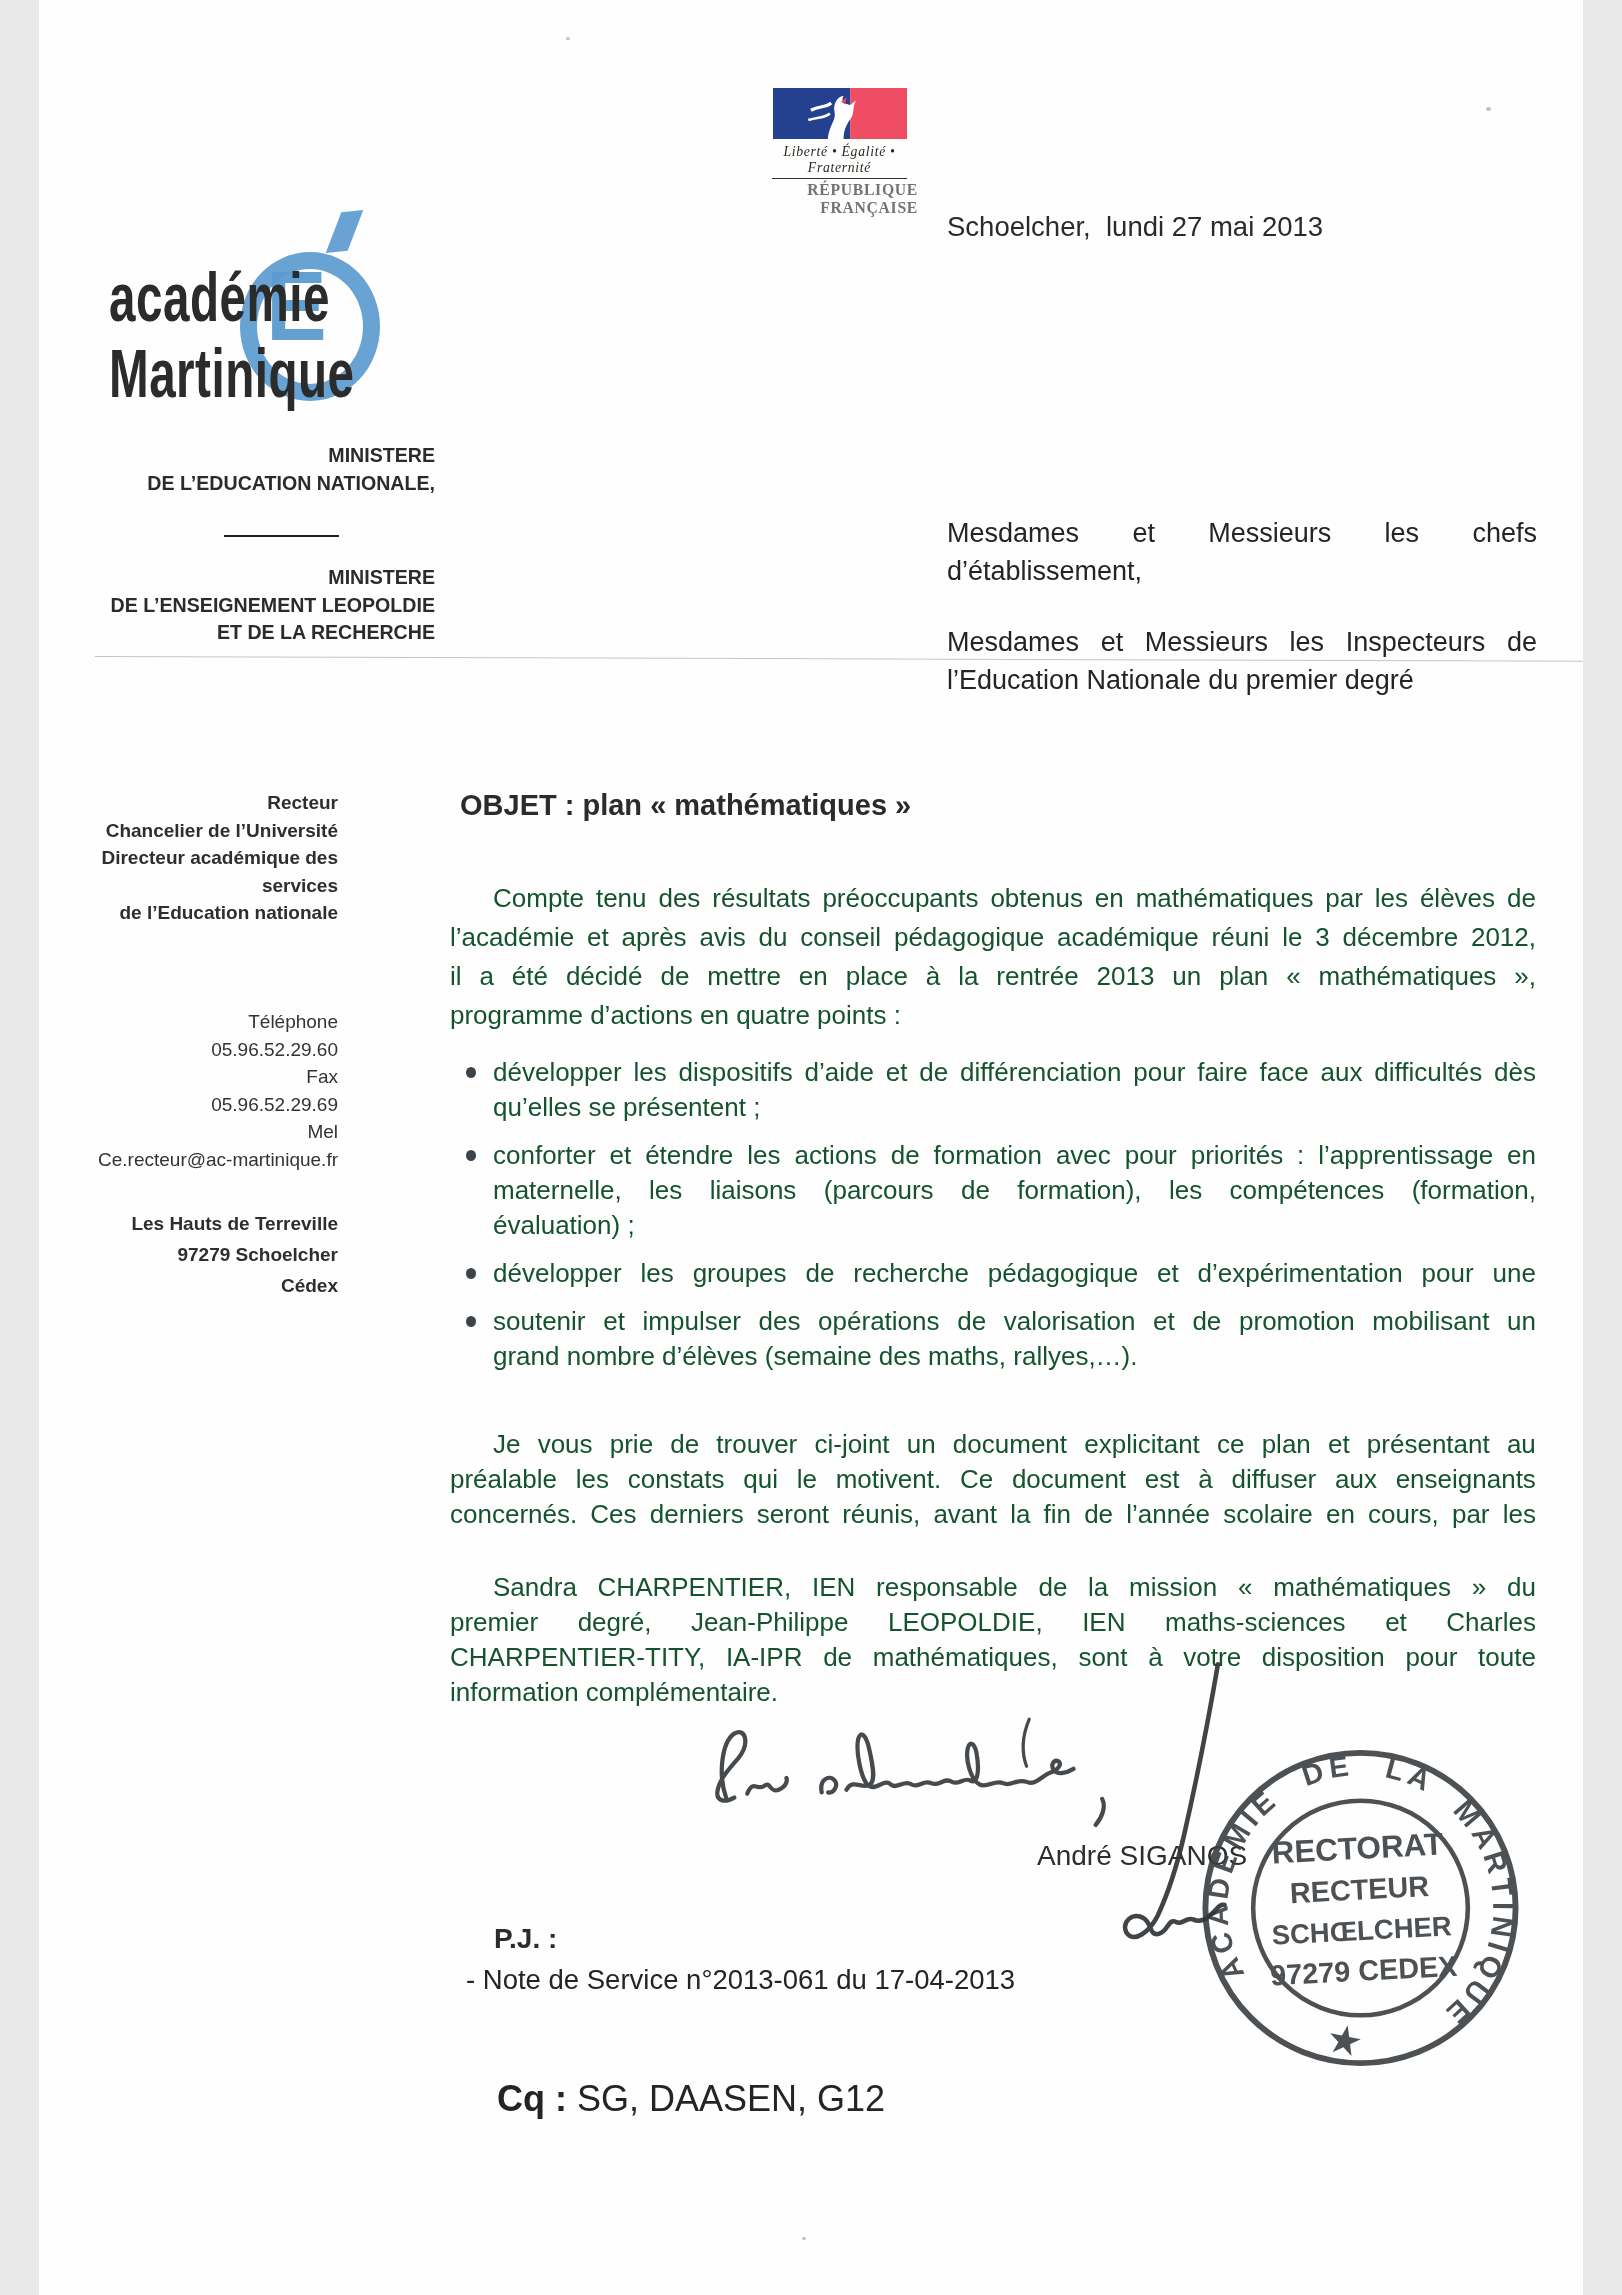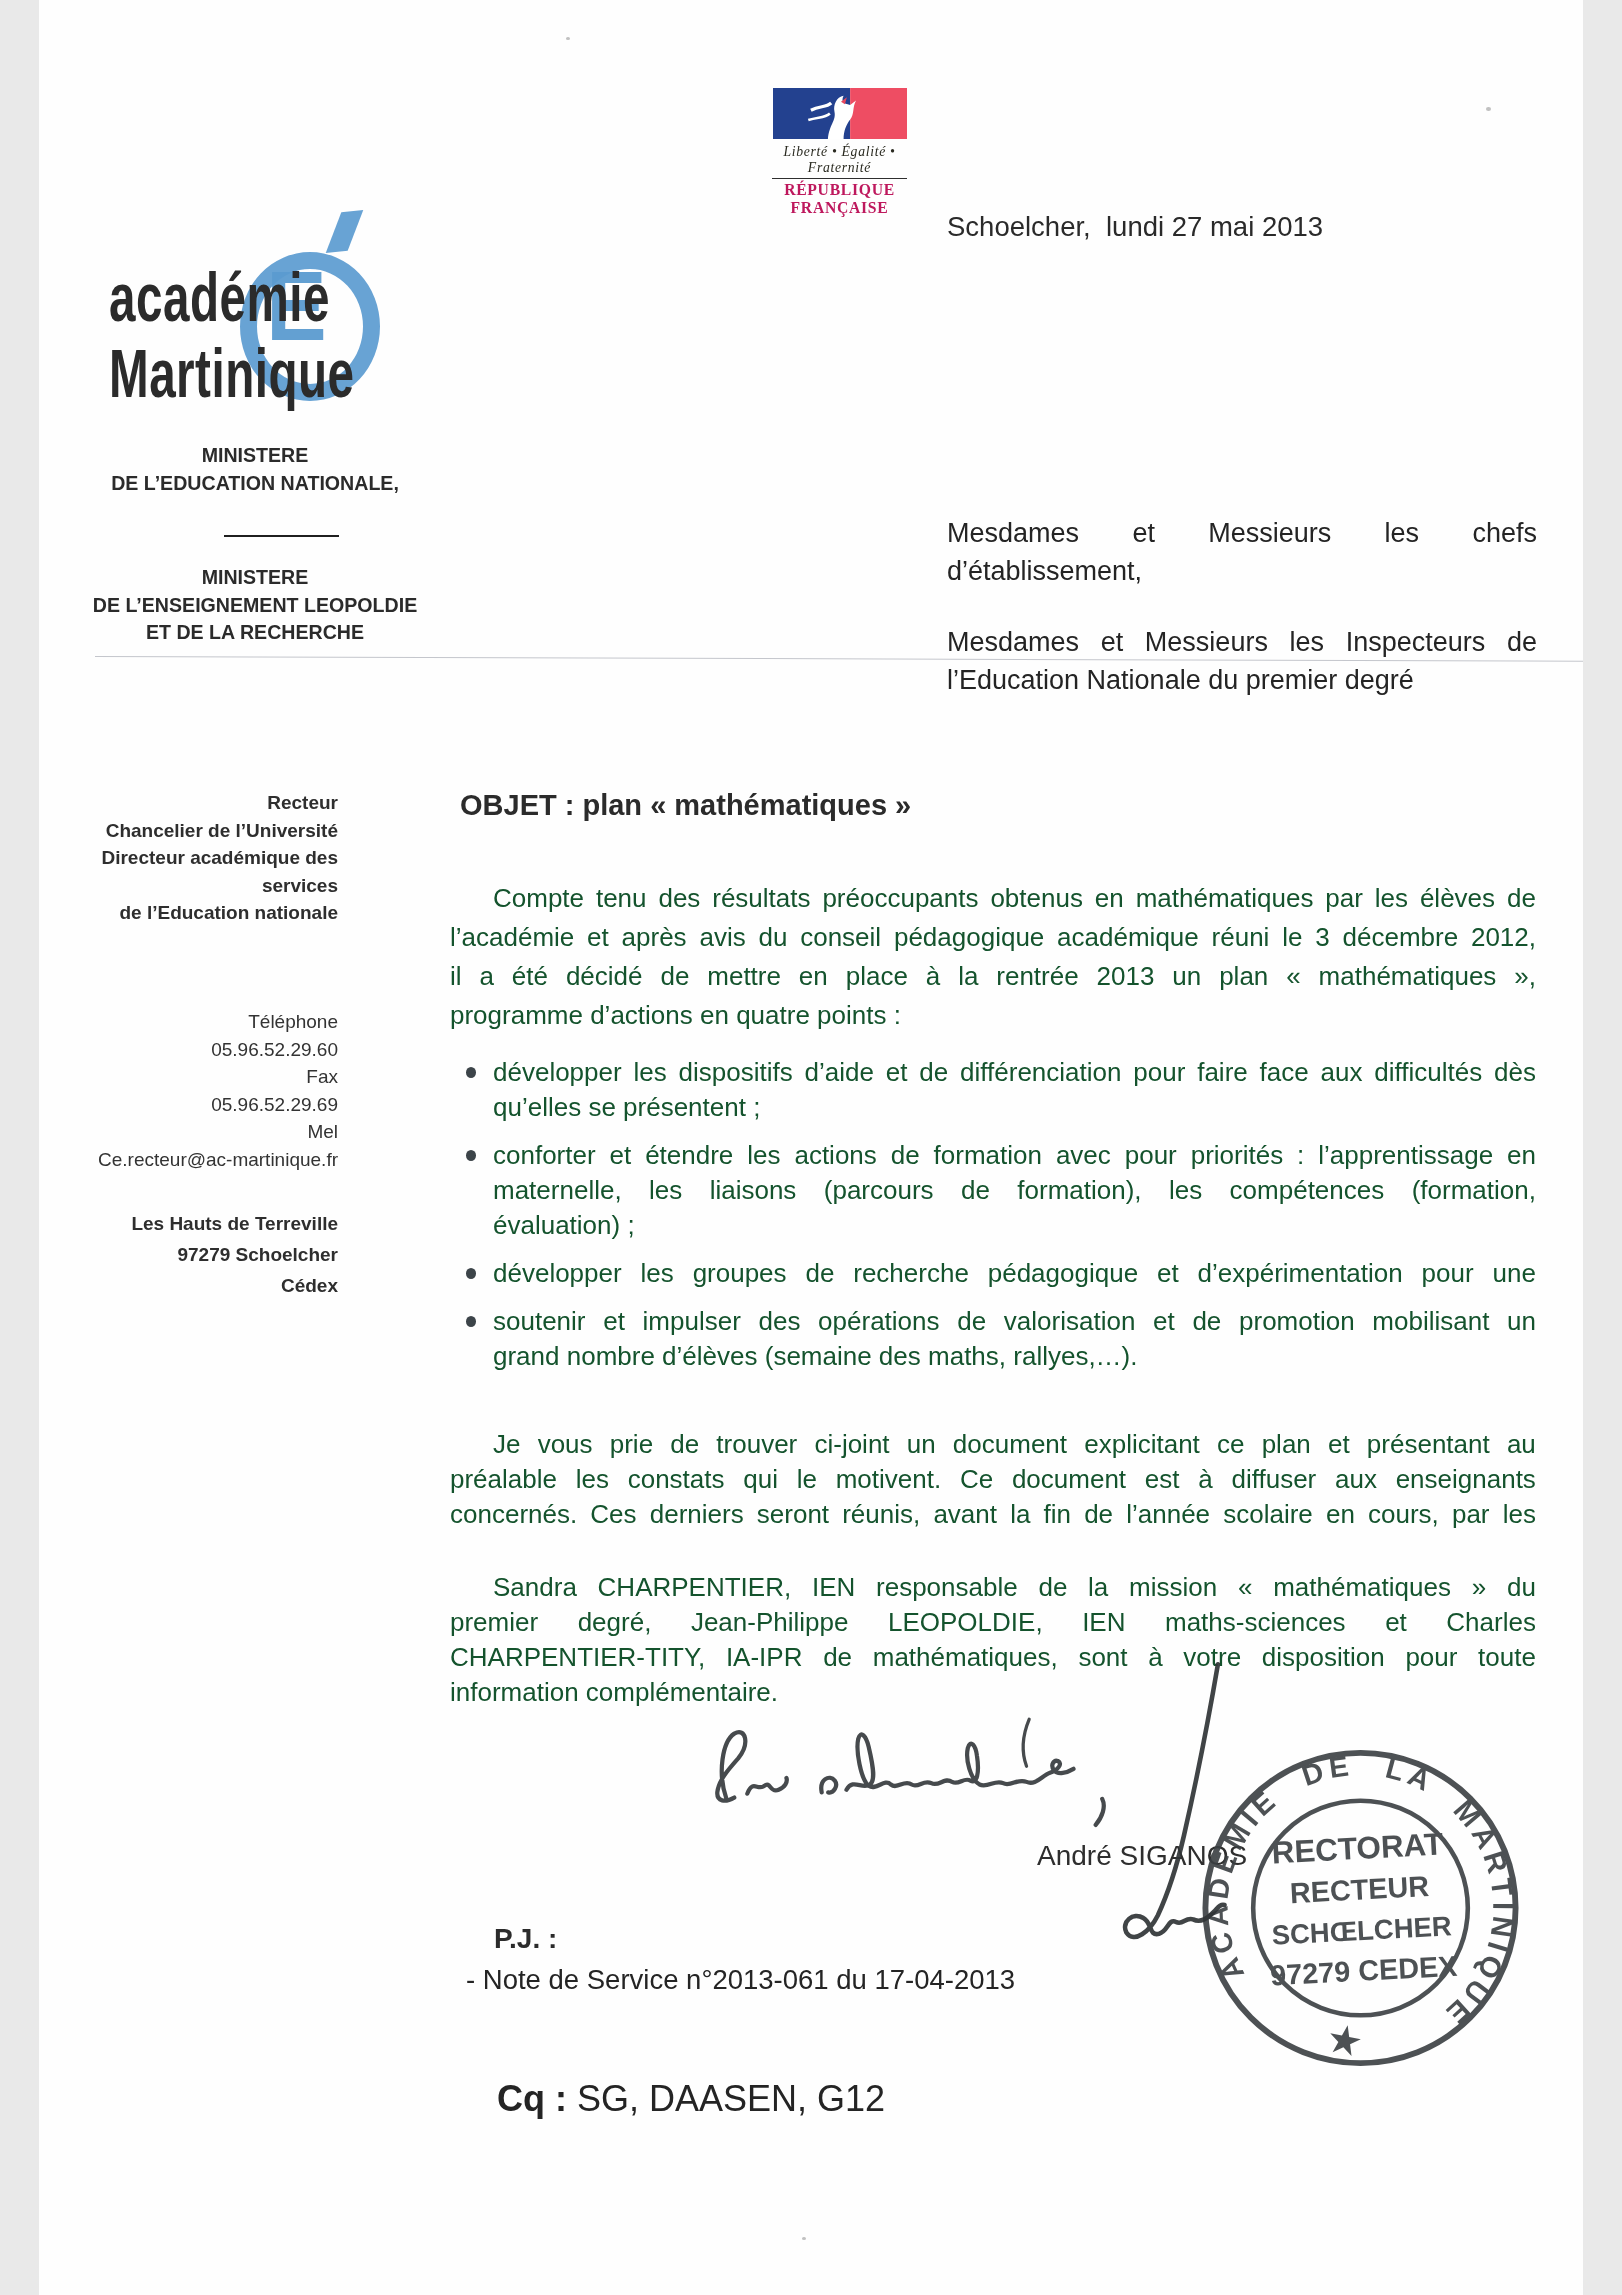--- a/index.html
+++ b/index.html
@@ -9,34 +9,34 @@
     overflow:hidden;margin:0 auto;
   }
   [data-name]{box-sizing:border-box;}
   .abs{position:absolute;}
 
   
   #marianne{left:722px;top:88px;width:157px;text-align:center;}
   #marianne svg{display:block;margin:0 auto;}
   .motto{font-family:"Liberation Serif","DejaVu Serif",serif;font-style:italic;font-size:13.7px;color:#2a2a20;margin-top:4.6px;letter-spacing:0.7px;}
   .motto-rule{width:135px;height:1.3px;background:#2e2e2e;margin:2px auto 2px auto;}
-  .republic{font-family:"Liberation Serif","DejaVu Serif",serif;font-weight:bold;font-size:15.7px;color:#be185d;letter-spacing:0.7px;}
+  .republic{font-family:"Liberation Serif","DejaVu Serif",serif;font-weight:bold;font-size:15.7px;color:#737373;letter-spacing:0.7px;text-align:right;}
   #date{left:908px;top:211px;font-size:27.5px;white-space:pre;color:#2a2a2a;}
 
   
   #academy-logo{left:65px;top:211px;width:353px;height:222px;}
   .acad-ring{position:absolute;left:136px;top:41px;width:140px;height:149px;border:17.7px solid #5b9bd0;border-radius:50%;opacity:.92;}
   .acad-accent{position:absolute;left:230px;top:0px;width:21px;height:41px;background:#5b9bd0;transform:skewX(-26deg) rotate(-6deg);opacity:.92;}
   .acad-letter{position:absolute;left:162px;top:38px;font-size:99px;font-weight:700;color:#5b9bd0;transform:scaleX(.92);transform-origin:left top;opacity:.95;}
   .acad-word{position:absolute;left:5.2px;font-size:68px;font-weight:600;color:#2b2b2b;transform:scaleX(.70);transform-origin:left top;letter-spacing:0.7px;}
   .acad-w1{top:47px;}
   .acad-w2{top:123px;}
 
   
-  .ministry{left:36px;width:360px;text-align:center;font-weight:bold;font-size:19.6px;line-height:27.5px;color:#2b2b2b;}
+  .ministry{left:36px;width:360px;text-align:right;font-weight:bold;font-size:19.6px;line-height:27.5px;color:#2b2b2b;}
   #ministry1{top:442px;}
   #ministry-divider{left:185px;top:535px;width:115px;height:2px;background:#1f1f1f;}
   #ministry2{top:564px;}
   #faint-line{left:56px;top:656px;width:1567px;height:1.3px;background:#c4c6cc;transform:rotate(0.18deg);transform-origin:left center;}
 
   
   #recipients{left:908px;top:514px;width:590px;font-size:27px;}
   #recipients .line{line-height:38px;gap:8px;}
   #recipients .para2{margin-top:33px;}
 

